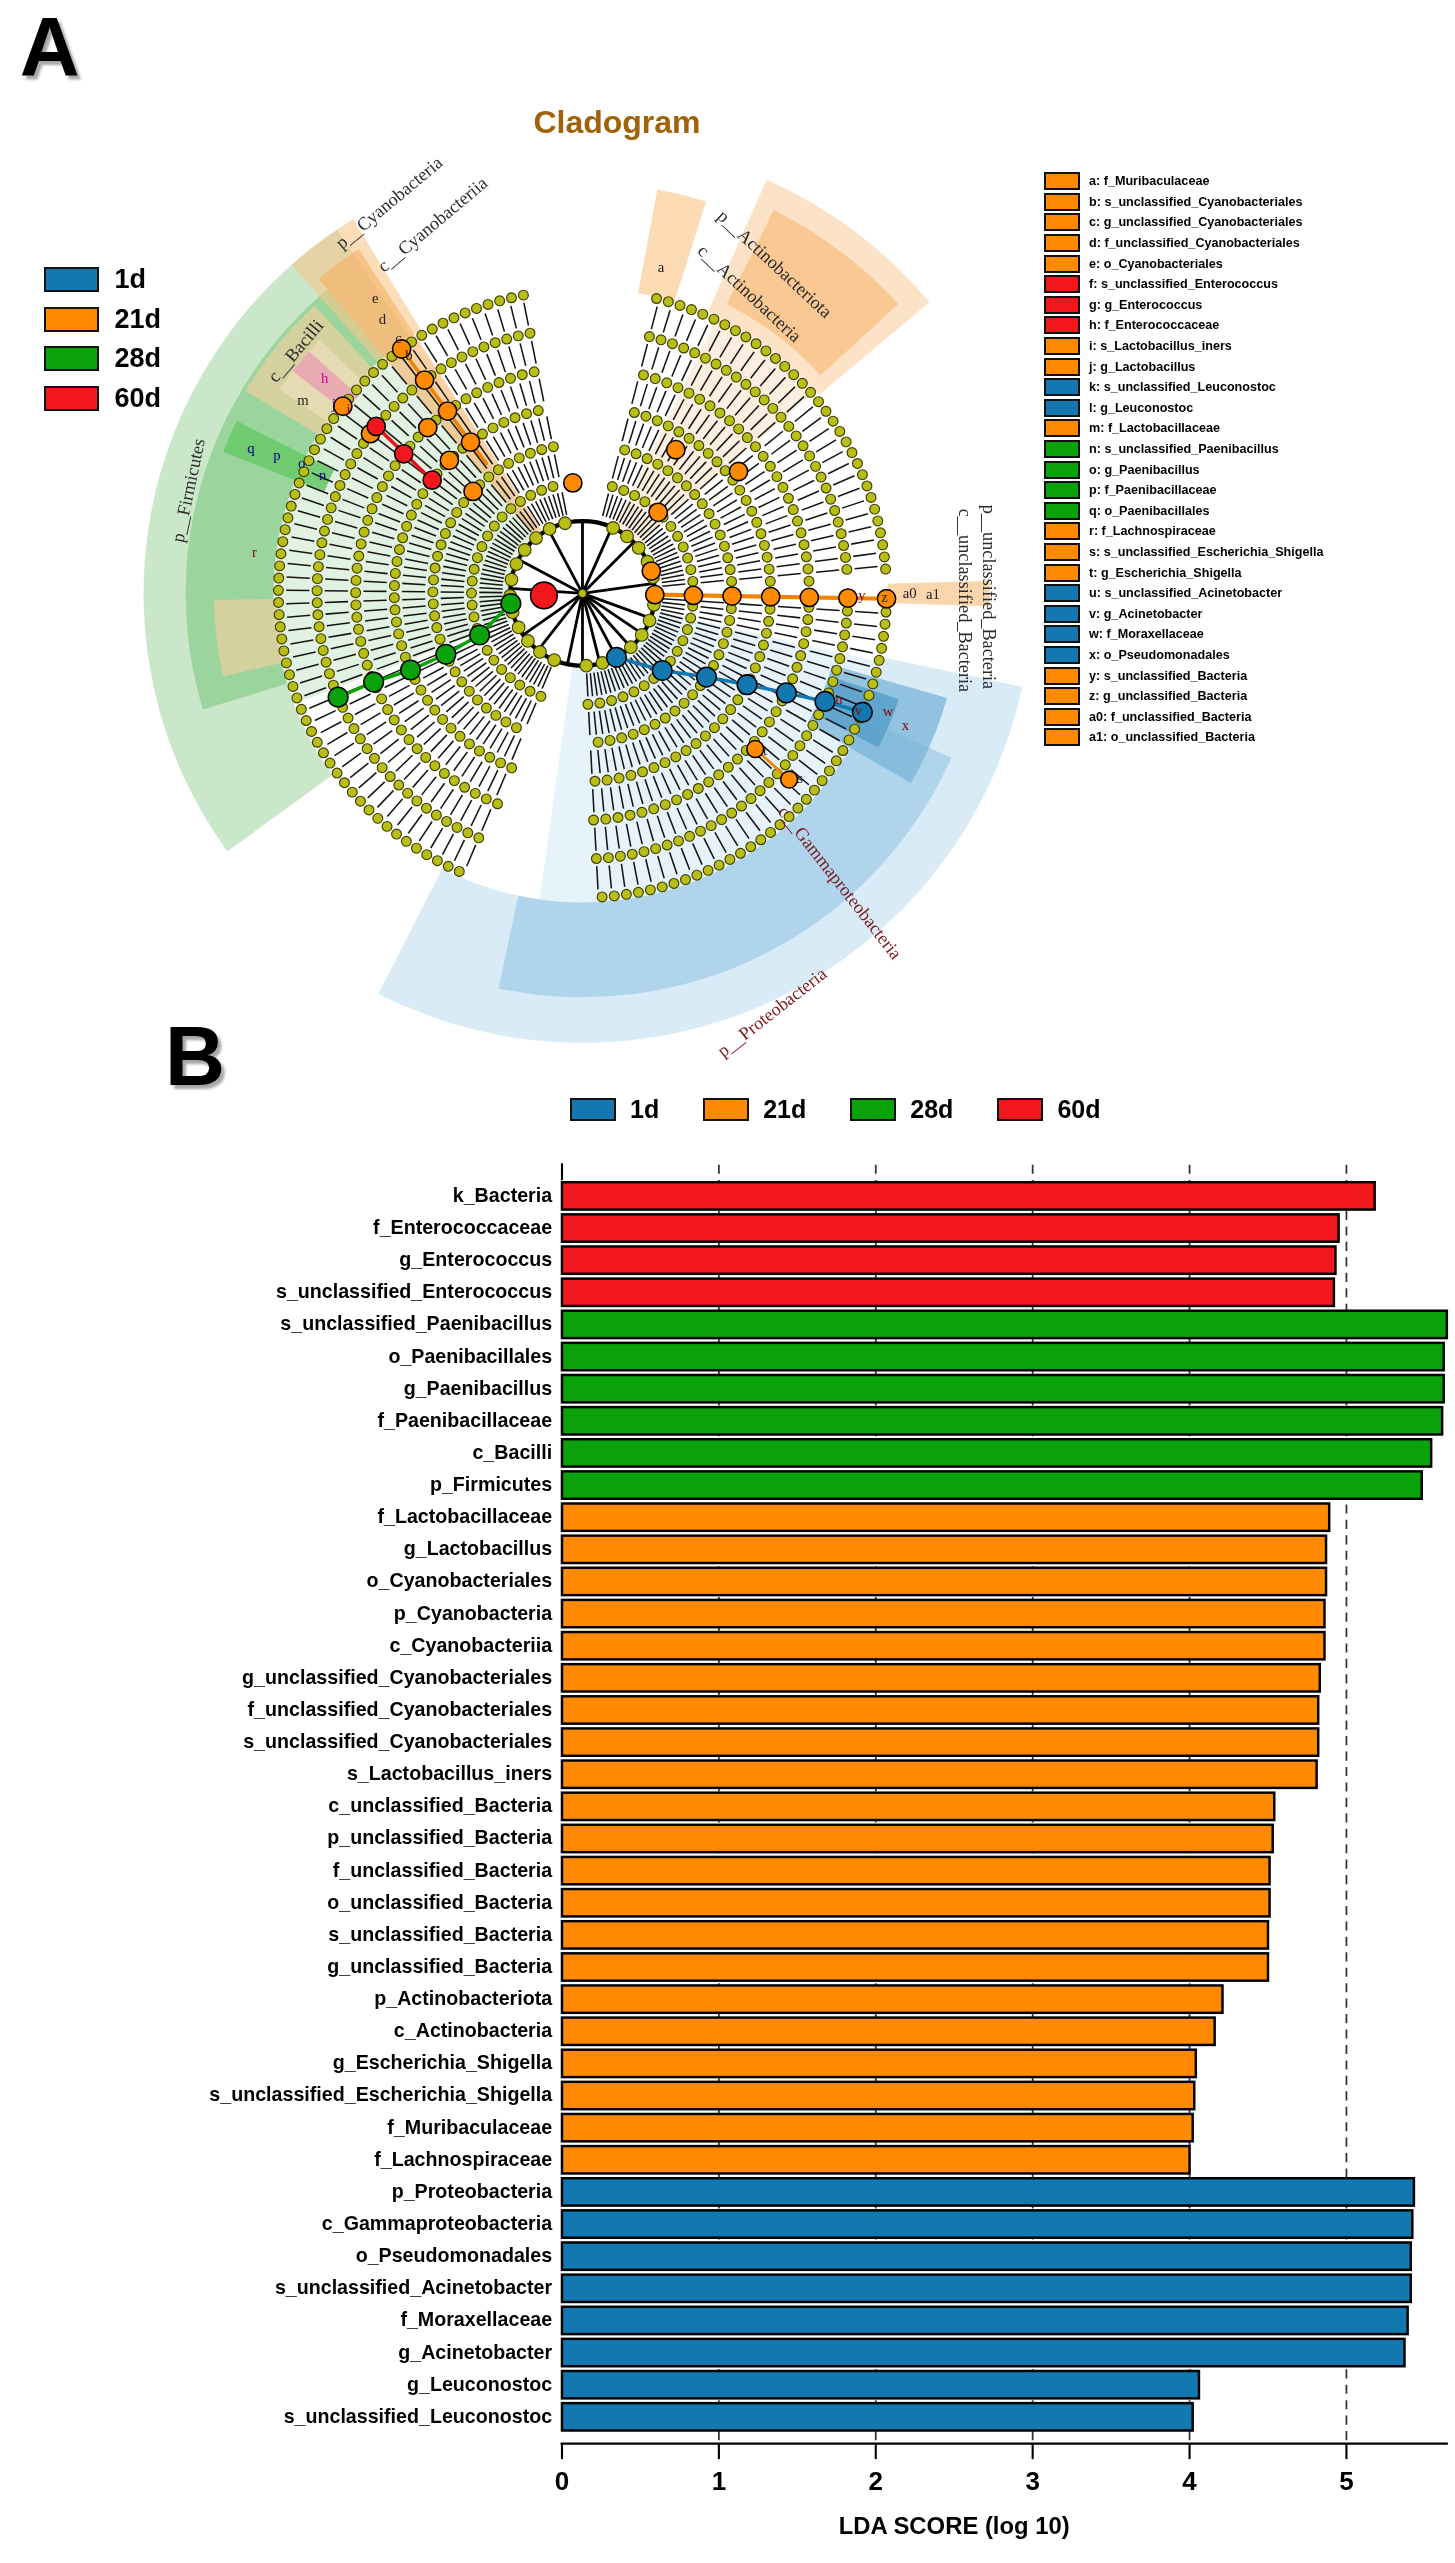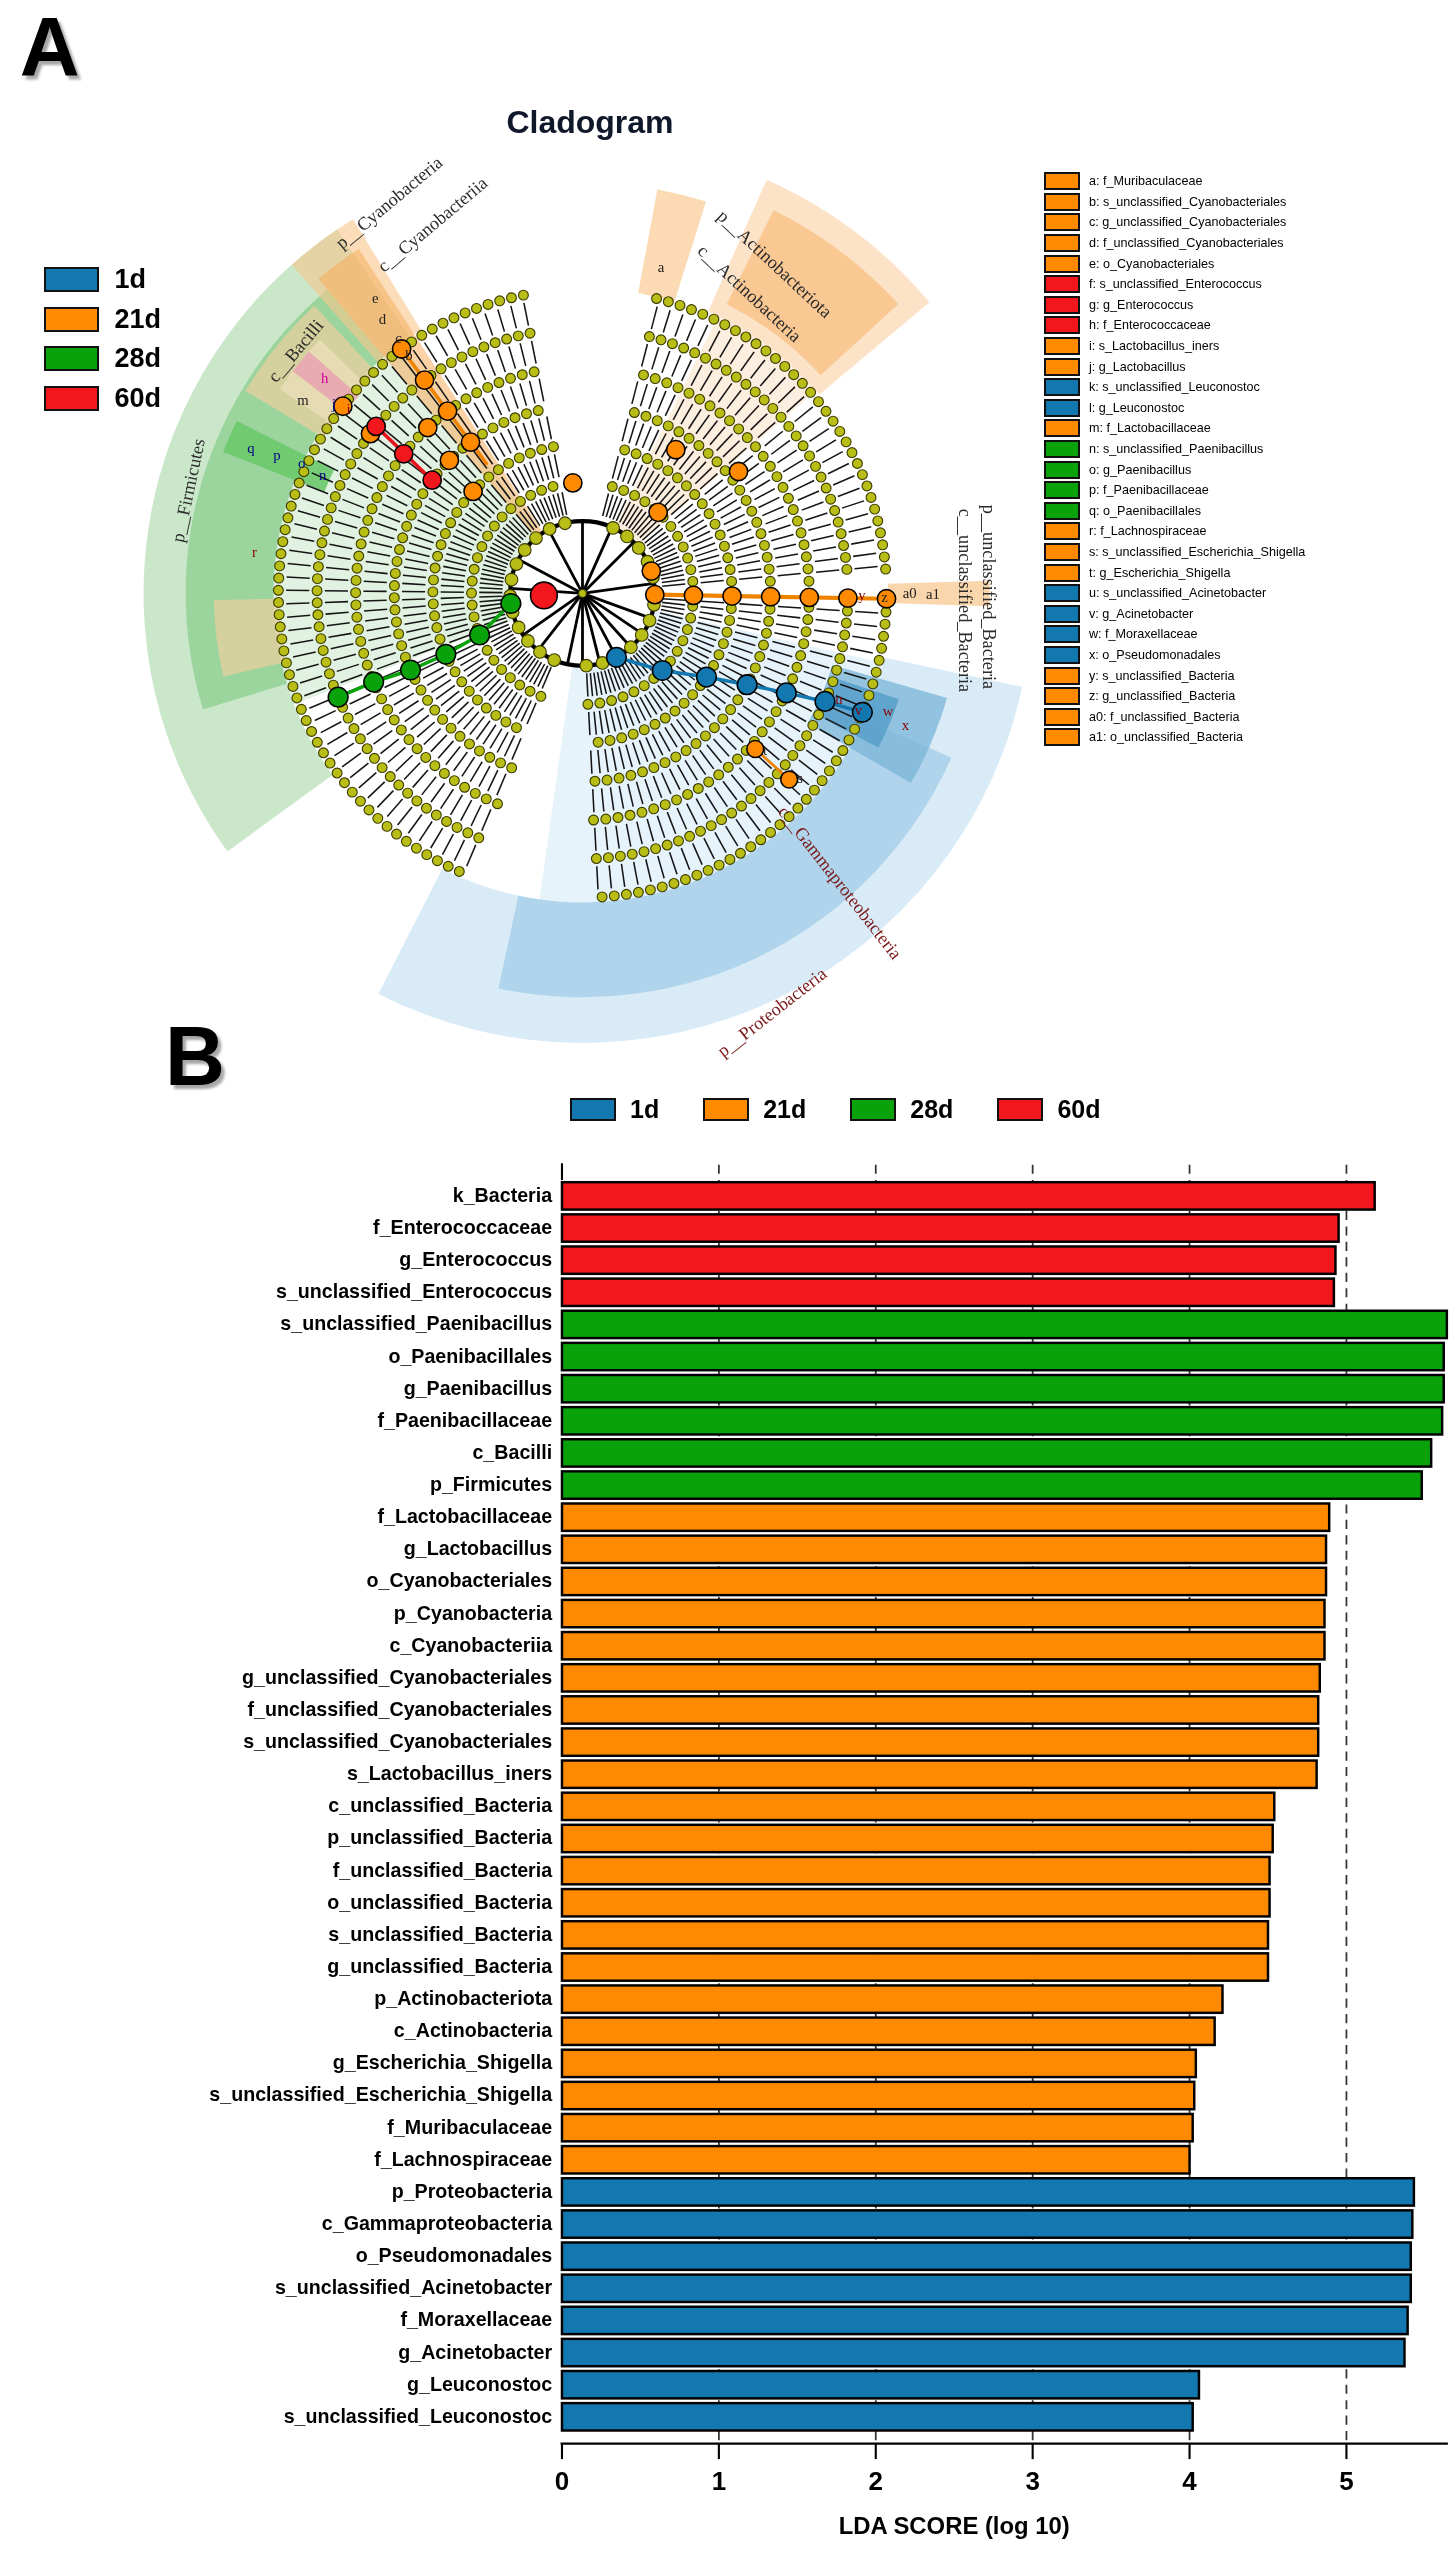--- a/index.html
+++ b/index.html
@@ -1,37 +1,37 @@
 <!DOCTYPE html>
 <html style="font-size:11.2px"><head>
 <meta charset="utf-8">
 <style>
   html,body{margin:0;padding:0;}
   body{width:1456px;height:2563px;position:relative;background:#fff;
        font-family:"Liberation Sans",sans-serif;overflow:hidden;}
   .abs{position:absolute;}
   .panel-letter{font-size:83px;font-weight:bold;color:#000;
        text-shadow:3.5px 3.5px 2.8px rgba(0,0,0,.35);line-height:1;}
-  #clado-title{left:309px;top:104px;width:562px;text-align:center;
-       font-size:32px;font-weight:bold;color:#0f172a;}
+  #clado-title{left:336px;top:104px;width:562px;text-align:center;
+       font-size:32px;font-weight:bold;color:#a16207;}
   
   #legend-time-a{left:44px;top:267px;display:flex;flex-direction:column;gap:14.7px;}
   #legend-time-a .tl-row{display:flex;align-items:center;gap:15.4px;height:25px;}
   #legend-time-a .swatch{width:51px;height:21px;border:2.1px solid #111;}
   #legend-time-a .tl-label{font-size:27px;font-weight:bold;color:#000;}
   
   #legend-time-b{left:570px;top:1095px;display:flex;flex-direction:row;gap:44px;}
   #legend-time-b .tl-row{display:flex;align-items:center;gap:14px;height:28px;}
   #legend-time-b .swatch{width:42px;height:19px;border:2.1px solid #111;}
   #legend-time-b .tl-label{font-size:25px;font-weight:bold;color:#000;}
   
   #legend-taxa{left:1044px;top:171px;display:flex;flex-direction:column;gap:0px;}
   #legend-taxa .tx-row{display:flex;align-items:center;gap:9px;height:20.6px;}
   #legend-taxa .tx-swatch{width:32px;height:14px;border:2.1px solid #111;flex:0 0 auto;}
-  #legend-taxa .tx-label{font-size:12.6px;font-weight:normal;color:#000;white-space:nowrap;}
+  #legend-taxa .tx-label{font-size:12.6px;font-weight:bold;color:#000;white-space:nowrap;}
   svg text{user-select:none;}
 </style>
 </head>
 <body>
 
 <div class="abs panel-letter" style="left:19.7px;top:5.6px;">A</div>
 
 <div class="abs" id="clado-title">Cladogram</div>
 
 <div class="abs" id="legend-time-a">

